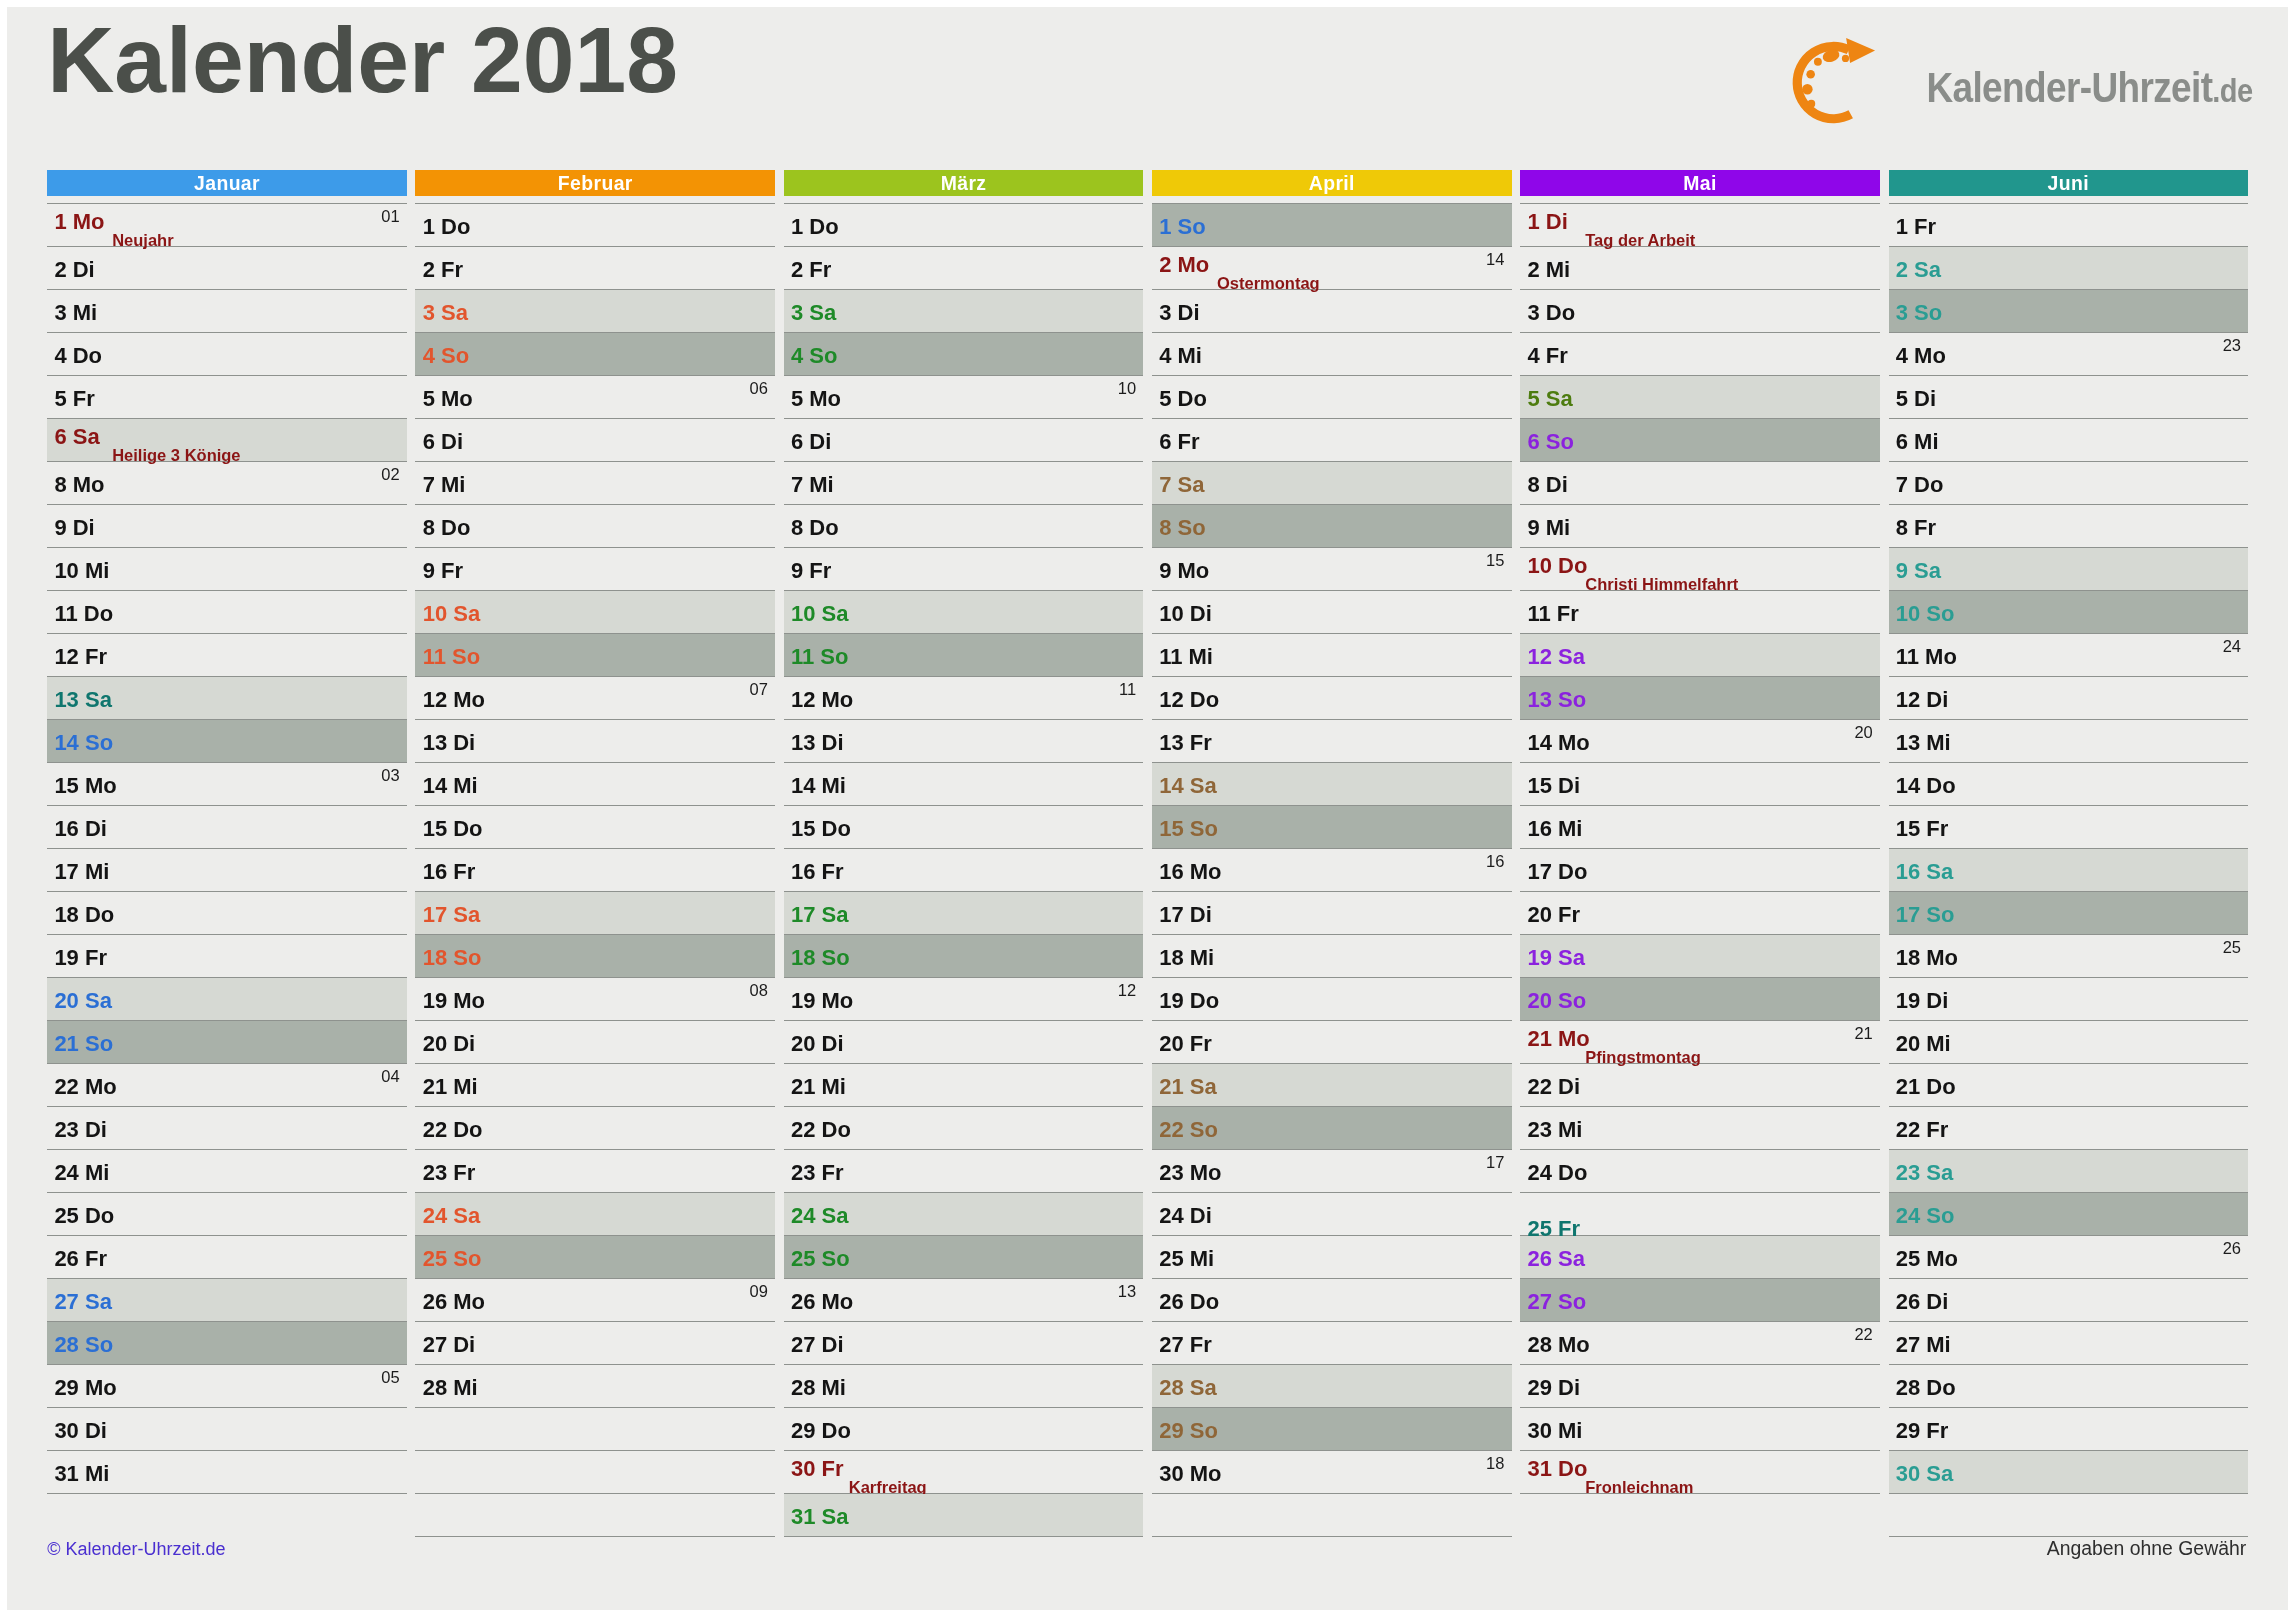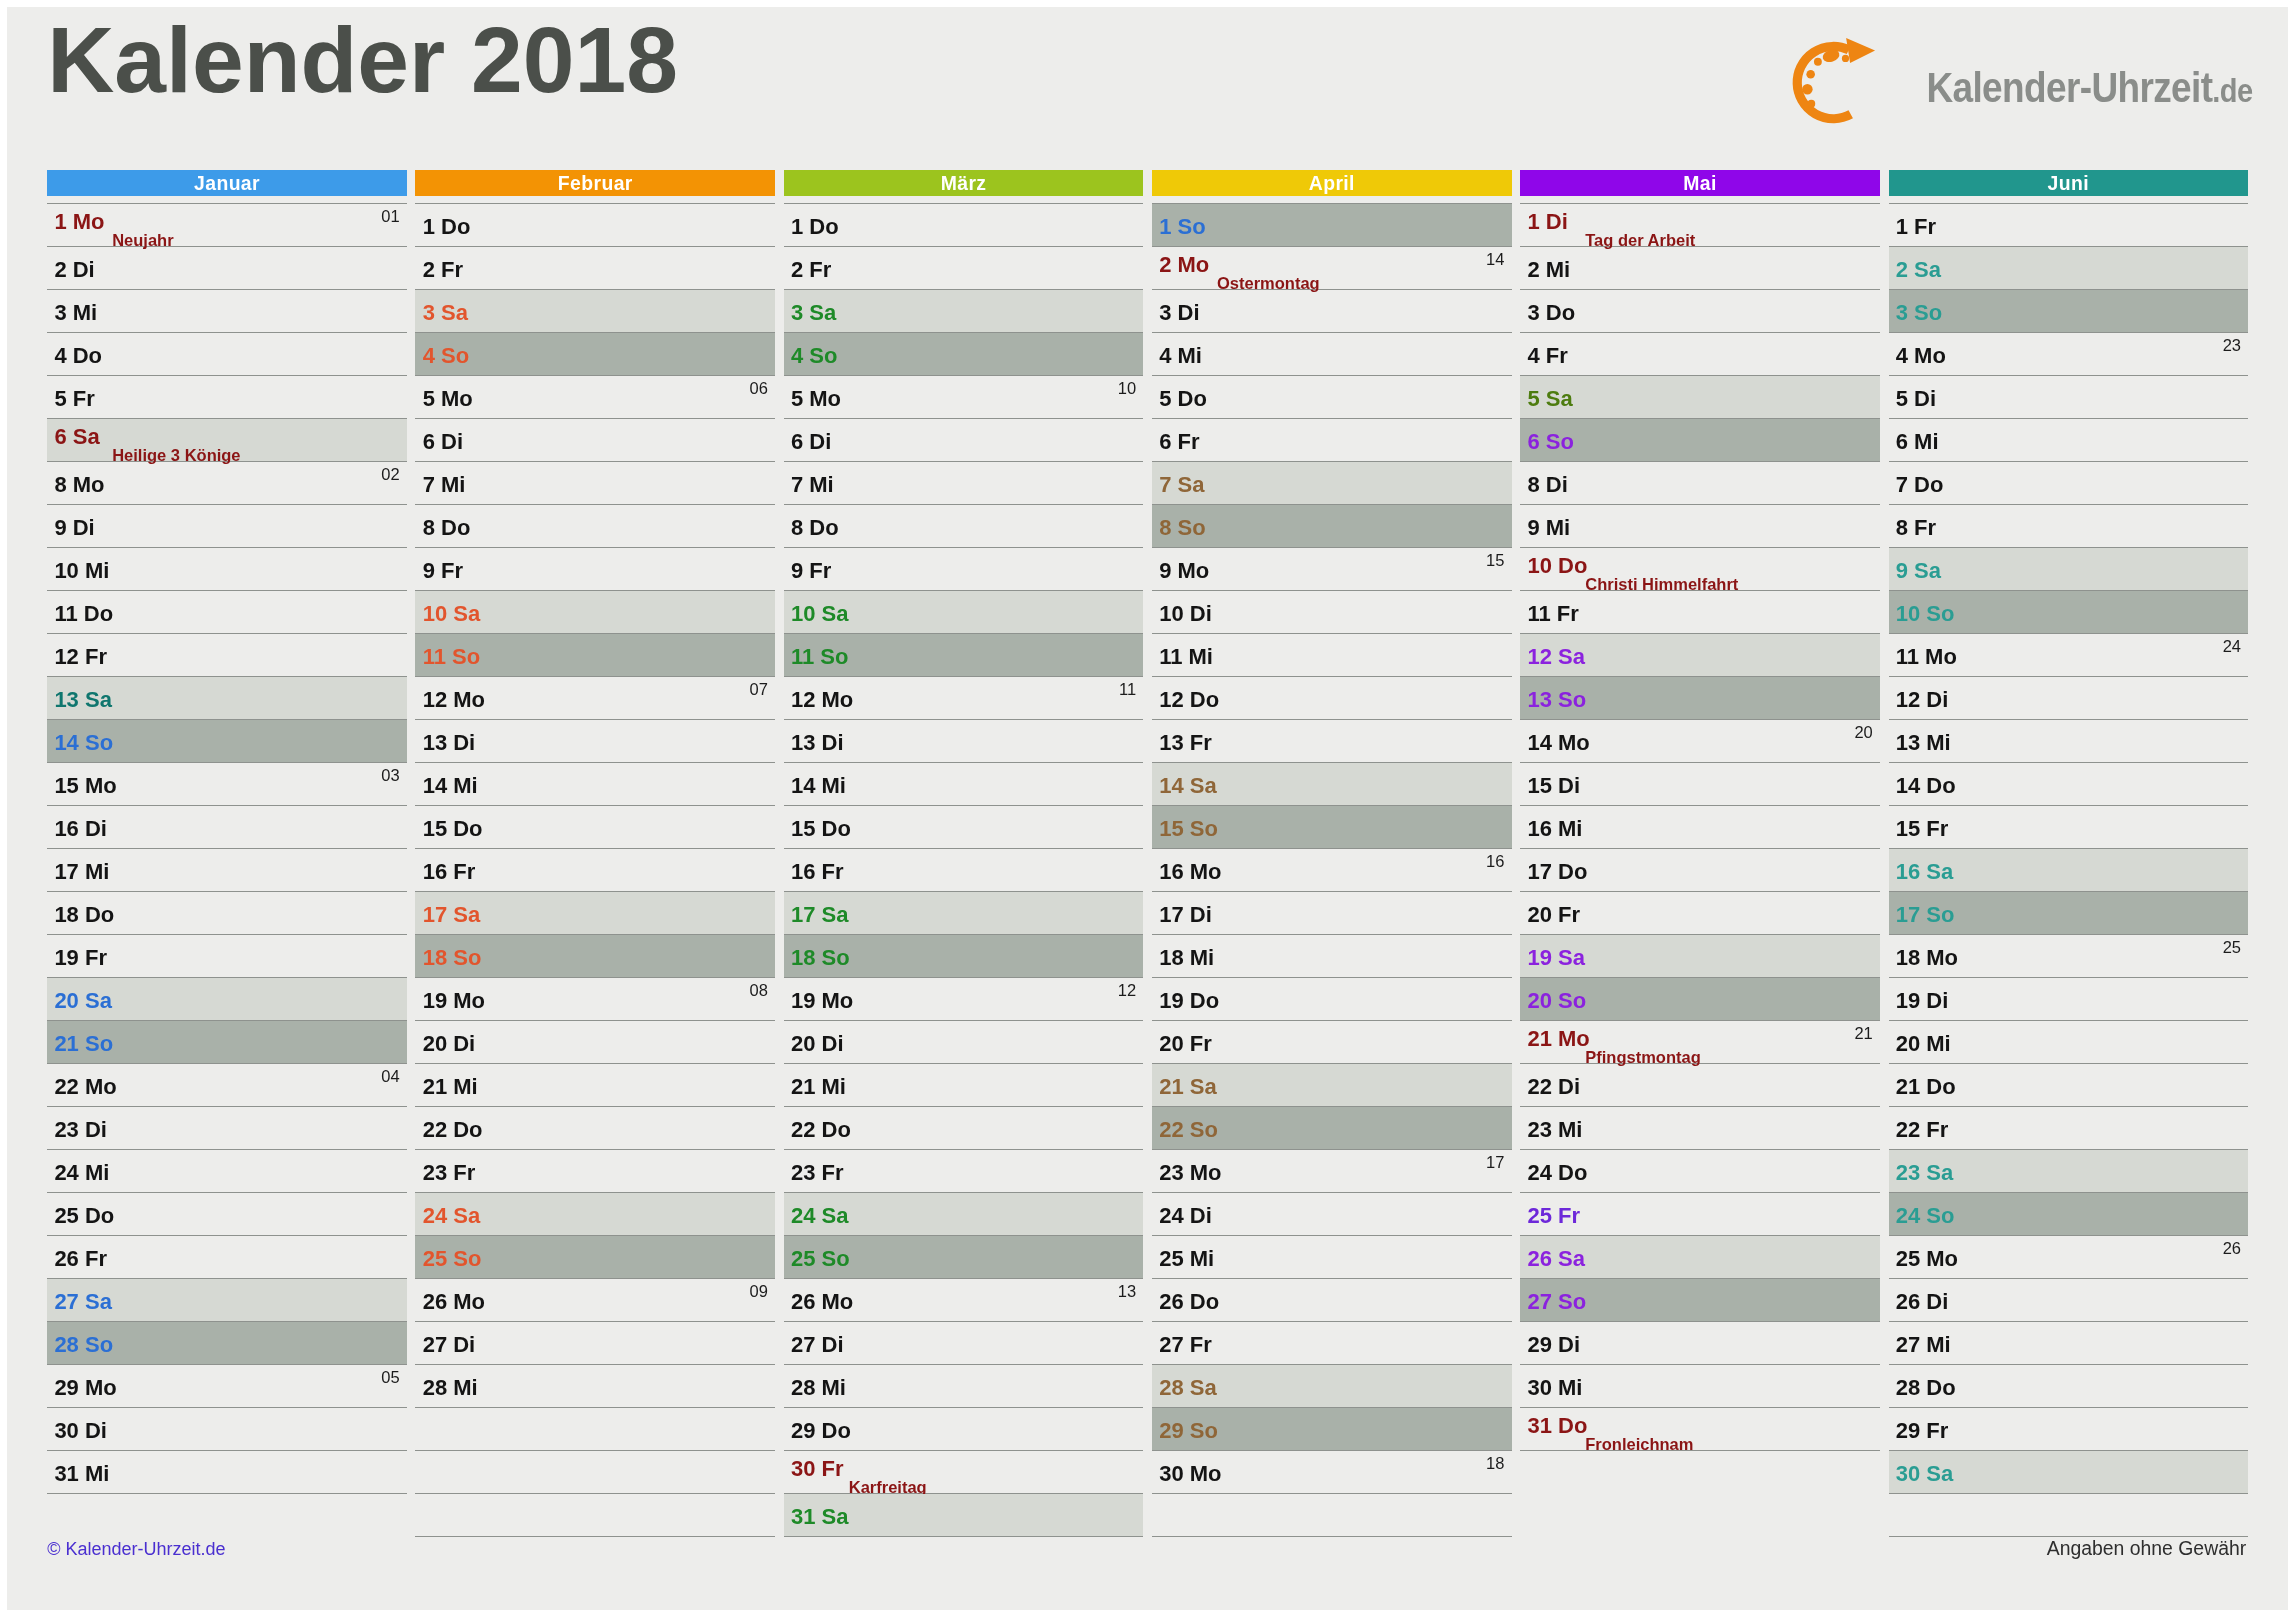--- a/index.html
+++ b/index.html
@@ -538,27 +538,31 @@
           <div class="row">
             <span class="daylabel" style="color: rgb(20, 20, 20);">22 Di</span>
           </div>
           <div class="row">
             <span class="daylabel" style="color: rgb(20, 20, 20);">23 Mi</span>
           </div>
           <div class="row">
             <span class="daylabel" style="color: rgb(20, 20, 20);">24 Do</span>
           </div>
           <div class="row">
-            <span class="daylabel" style="color: #6d28d9;">25 Fr</span>
+            <span class="daylabel" style="color: #0f766e; margin-top: 13px;">25 Fr</span>
           </div>
           <div class="row sa">
             <span class="daylabel" style="color: rgb(139, 34, 222);">26 Sa</span>
           </div>
           <div class="row so">
             <span class="daylabel" style="color: rgb(139, 34, 222);">27 So</span>
+          </div>
+          <div class="row">
+            <span class="daylabel" style="color: rgb(20, 20, 20);">28 Mo</span>
+            <span class="wk">22</span>
           </div>
           <div class="row">
             <span class="daylabel" style="color: rgb(20, 20, 20);">29 Di</span>
           </div>
           <div class="row">
             <span class="daylabel" style="color: rgb(20, 20, 20);">30 Mi</span>
           </div>
           <div class="row hol">
             <span class="daylabel" style="color: rgb(139, 21, 21);">31 Do</span>
             <span class="holname" style="color: rgb(139, 21, 21);">Fronleichnam</span>

